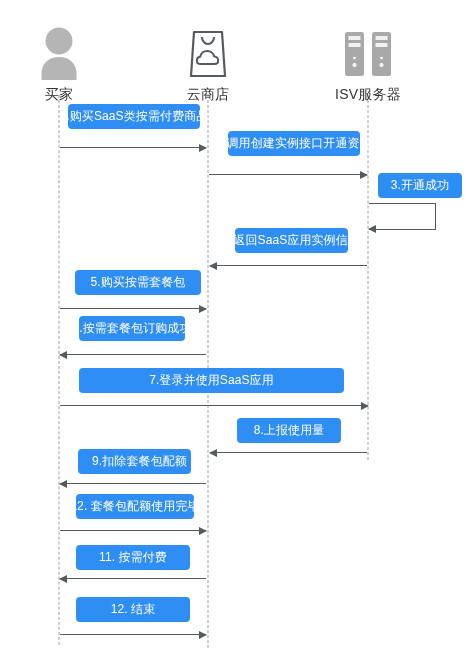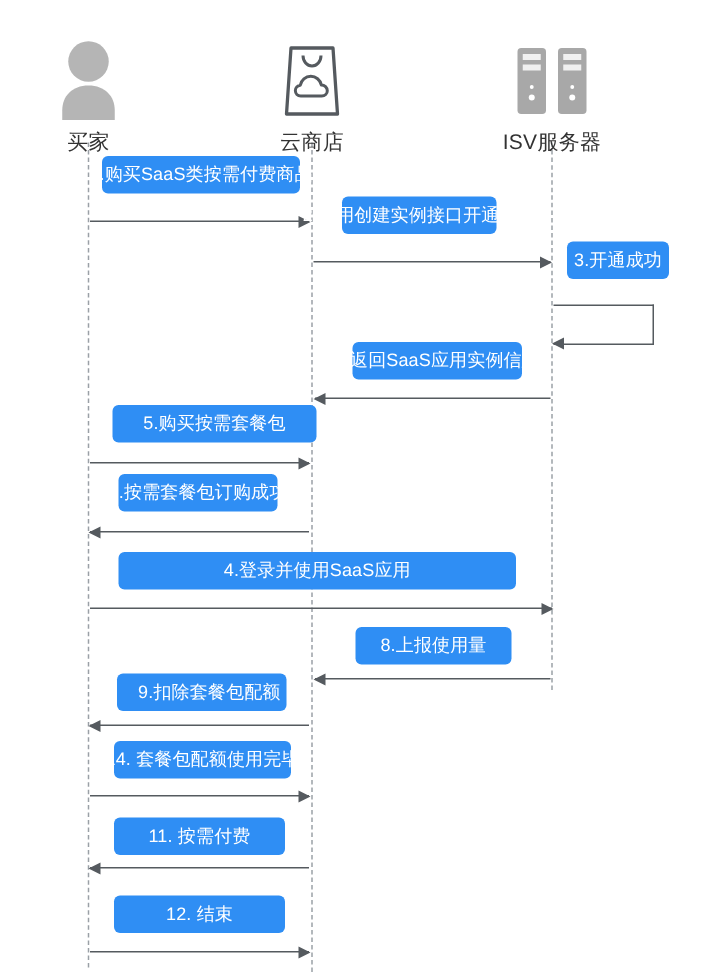--- a/index.html
+++ b/index.html
@@ -142,61 +142,61 @@
       </svg>
     </div>
     <div class="actor-label">ISV服务器</div>
   </div>
 
   <div class="msg-box" style="left:68px; top:104px; width:132px; height:25px;">1.购买SaaS类按需付费商品</div>
   <div class="arrow" style="left:60px; top:147px; width:146px;">
     <span class="arrow-head right"></span>
   </div>
 
-  <div class="msg-box" style="left:228px; top:131px; width:103px; height:25px;">2.调用创建实例接口开通资源</div>
+  <div class="msg-box" style="left:228px; top:131px; width:132px; height:25px;">2.调用创建实例接口开通资源</div>
   <div class="arrow" style="left:209px; top:174px; width:158px;">
     <span class="arrow-head right"></span>
   </div>
 
-  <div class="msg-box" style="left:378px; top:161px; width:68px; height:25px;">3.开通成功</div>
+  <div class="msg-box" style="left:378px; top:173px; width:84px; height:25px;">3.开通成功</div>
   <div class="selfloop" style="left:369px; top:203px; width:67px; height:27px;">
     <span class="arrow-head left"></span>
   </div>
 
   <div class="msg-box" style="left:235px; top:228px; width:113px; height:25px;">9.返回SaaS应用实例信息</div>
   <div class="arrow" style="left:210px; top:265px; width:157px;">
     <span class="arrow-head left"></span>
   </div>
 
-  <div class="msg-box" style="left:75px; top:270px; width:136px; height:25px;">5.购买按需套餐包</div>
+  <div class="msg-box" style="left:75px; top:270px; width:126px; height:25px;">5.购买按需套餐包</div>
   <div class="arrow" style="left:60px; top:308px; width:146px;">
     <span class="arrow-head right"></span>
   </div>
 
   <div class="msg-box" style="left:79px; top:316px; width:106px; height:25px;">6.按需套餐包订购成功</div>
   <div class="arrow" style="left:60px; top:354px; width:146px;">
     <span class="arrow-head left"></span>
   </div>
 
-  <div class="msg-box" style="left:79px; top:368px; width:265px; height:25px;">4.登录并使用SaaS应用</div>
+  <div class="msg-box" style="left:79px; top:368px; width:265px; height:25px;">7.登录并使用SaaS应用</div>
   <div class="arrow" style="left:60px; top:405px; width:308px;">
     <span class="arrow-head right"></span>
   </div>
 
   <div class="msg-box" style="left:237px; top:418px; width:104px; height:25px;">8.上报使用量</div>
   <div class="arrow" style="left:210px; top:452px; width:157px;">
     <span class="arrow-head left"></span>
   </div>
 
   <div class="msg-box" style="left:78px; top:449px; width:113px; height:25px;padding-left:16px;">9.扣除套餐包配额</div>
   <div class="arrow" style="left:60px; top:483px; width:146px;">
     <span class="arrow-head left"></span>
   </div>
 
-  <div class="msg-box" style="left:76px; top:494px; width:118px; height:25px;">14. 套餐包配额使用完毕</div>
+  <div class="msg-box" style="left:76px; top:494px; width:118px; height:25px;">12. 套餐包配额使用完毕</div>
   <div class="arrow" style="left:60px; top:530px; width:146px;">
     <span class="arrow-head right"></span>
   </div>
 
   <div class="msg-box" style="left:76px; top:545px; width:114px; height:25px;">11. 按需付费</div>
   <div class="arrow" style="left:60px; top:578px; width:146px;">
     <span class="arrow-head left"></span>
   </div>
 
   <div class="msg-box" style="left:76px; top:597px; width:114px; height:25px;">12. 结束</div>

